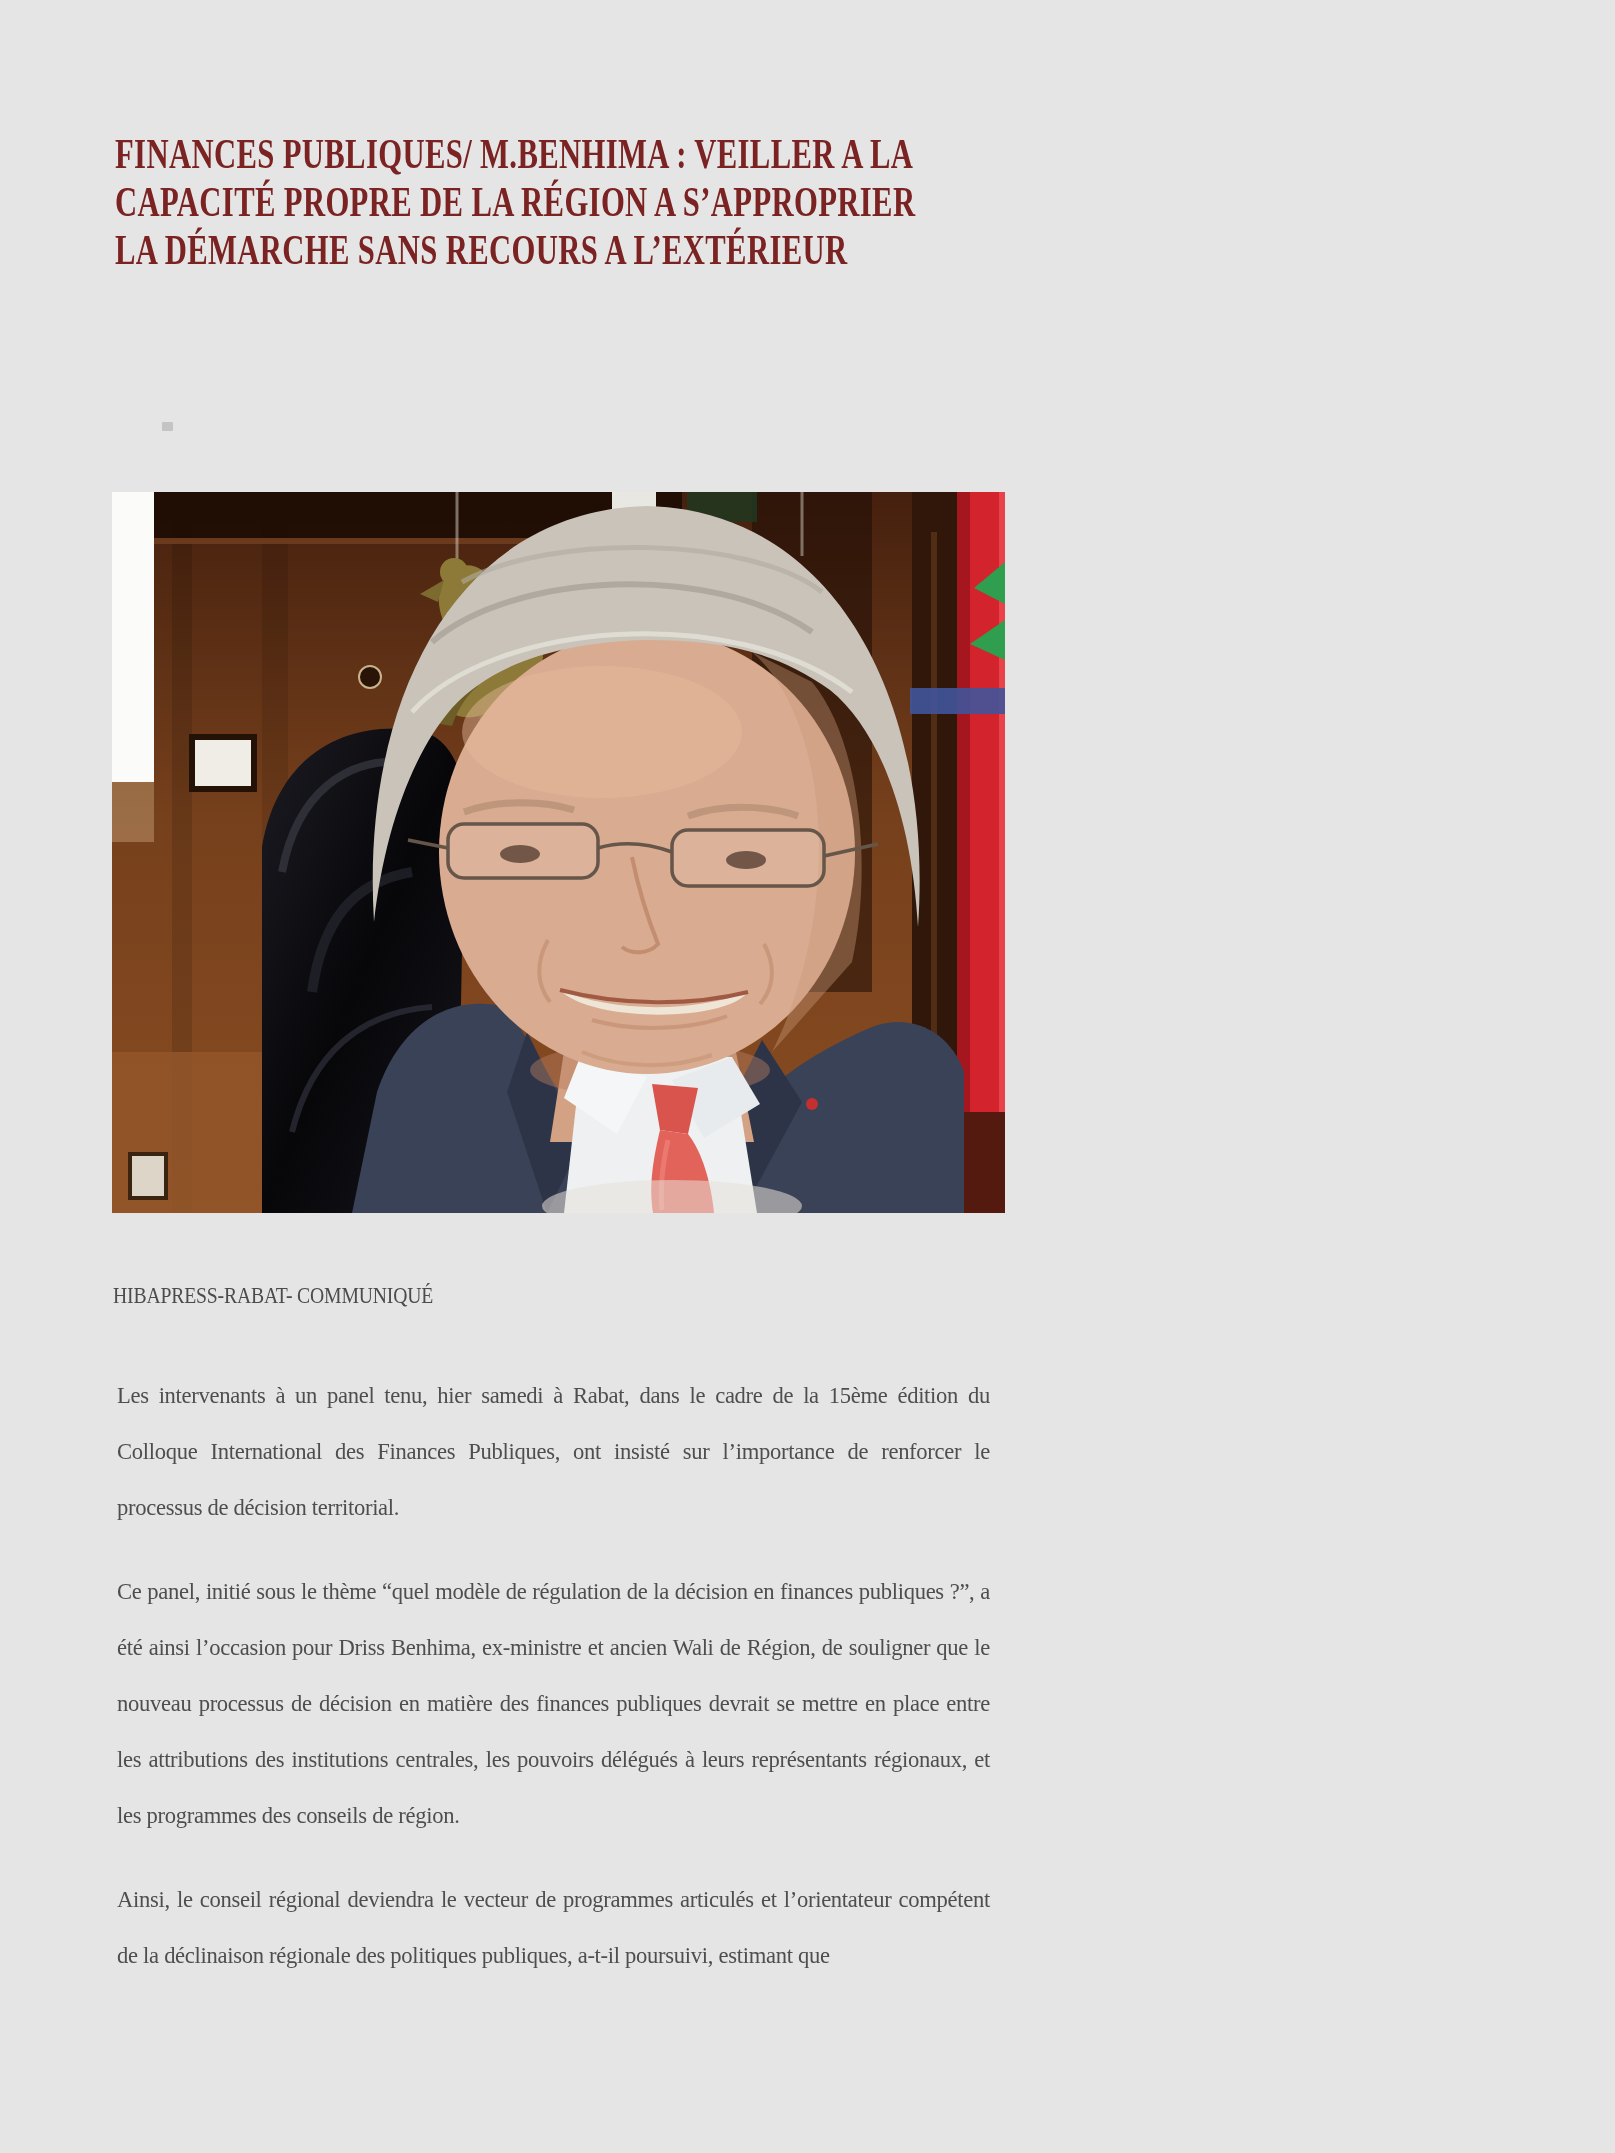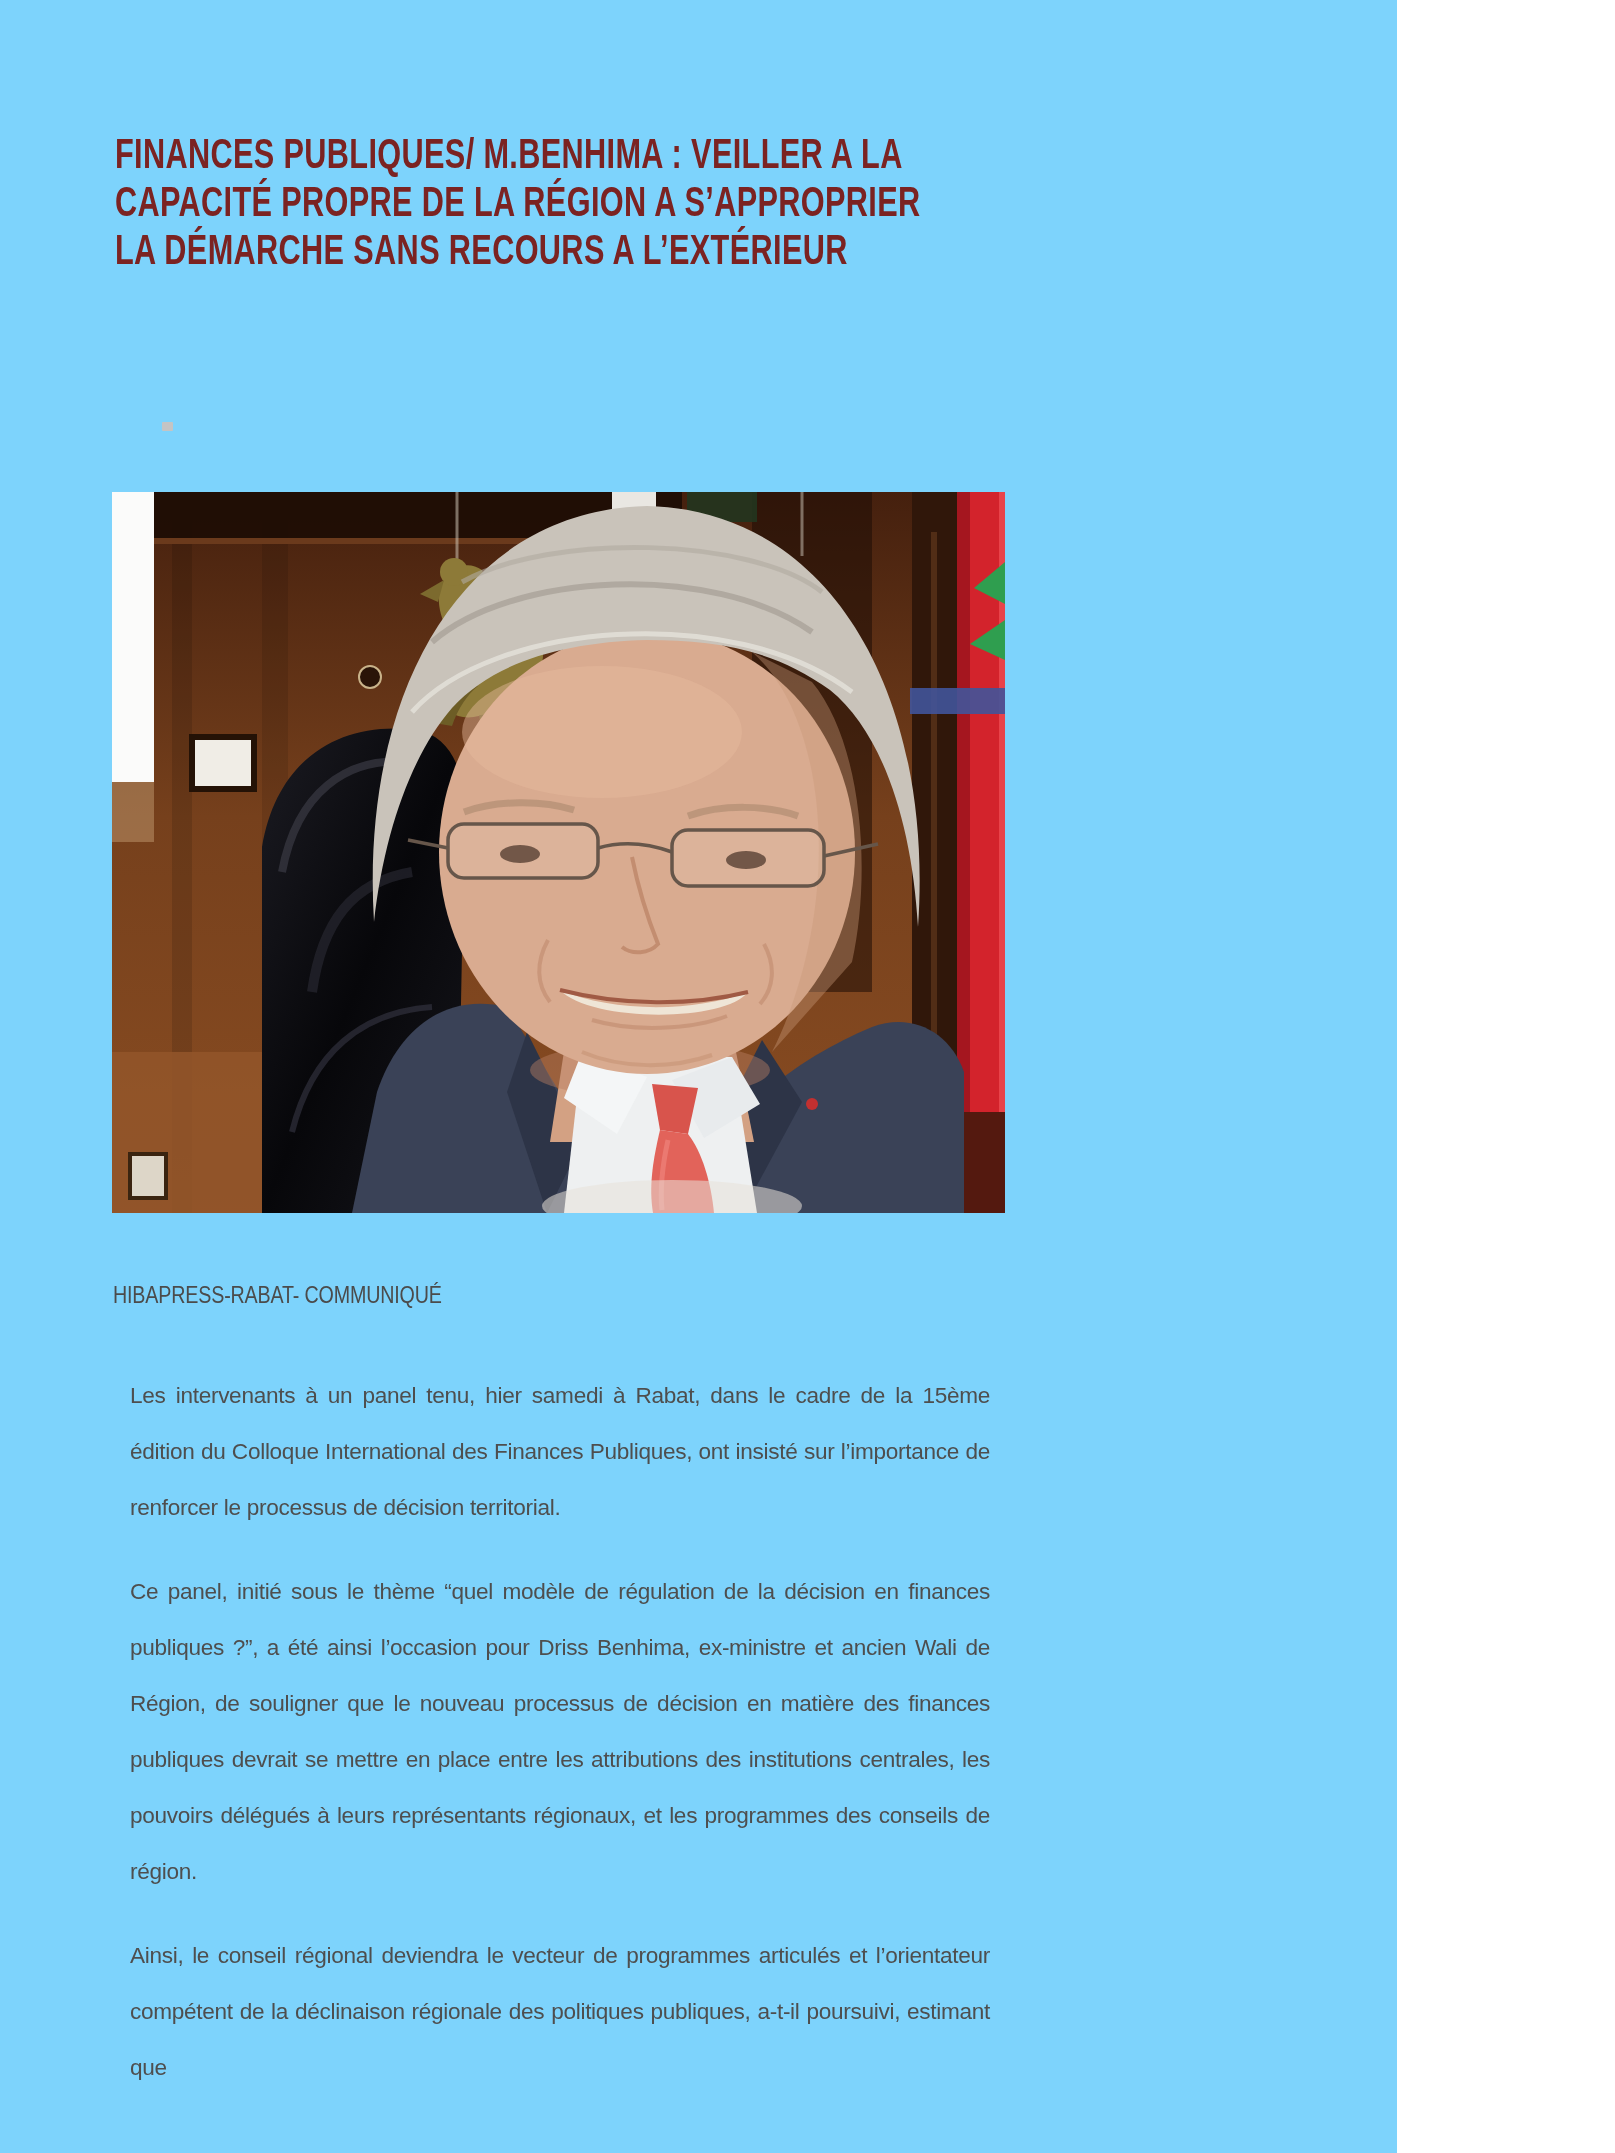--- a/index.html
+++ b/index.html
@@ -1,18 +1,18 @@
 <!DOCTYPE html>
 <html><head>
 <meta charset="utf-8">
 <style>
   html,body{margin:0;padding:0;background:#ffffff;}
   .page{
-    position:relative;width:1397px;height:2153px;overflow:hidden;
-    background:#7dd3fc;font-family:Liberation Sans, sans-serif;
+    position:relative;width:1615px;height:2153px;overflow:hidden;
+    background:#e5e5e5;font-family:Liberation Serif, serif;
   }
   .title-block{position:absolute;left:115px;top:130px;}
   .title-line{
     font-size:42px;font-weight:700;line-height:48px;color:#7b2322;
     letter-spacing:.5px;white-space:nowrap;
     transform:scaleX(.73);transform-origin:0 50%;
   }
   .stray-dot{
     position:absolute;left:162px;top:422px;width:11px;height:9px;
     background:#c4c4c4;border-radius:1px;
@@ -20,21 +20,21 @@
   .photo-wrap{position:absolute;left:112px;top:492px;width:893px;height:721px;overflow:hidden;}
   .photo-wrap svg{display:block;}
   .text-col{position:absolute;left:113px;top:1272px;width:877px;color:#4e4e4e;}
   .caption{
     font-size:24px;line-height:46px;letter-spacing:-.2px;color:#4b4b4b;
     white-space:nowrap;transform:scaleX(.82);transform-origin:0 50%;
     margin:0 0 50px 0;
   }
   .para{
     font-size:22.6px;line-height:56px;letter-spacing:-.3px;
-    text-align:justify;margin:0 0 28px 17px;color:#4e4e4e;
+    text-align:justify;margin:0 0 28px 4px;color:#4e4e4e;
   }
 </style>
 </head>
 <body>
 
 <div class="page">
 
   <div class="title-block">
     <div class="title-line">FINANCES PUBLIQUES/ M.BENHIMA : VEILLER A LA</div>
     <div class="title-line">CAPACITÉ PROPRE DE LA RÉGION A S’APPROPRIER</div>

